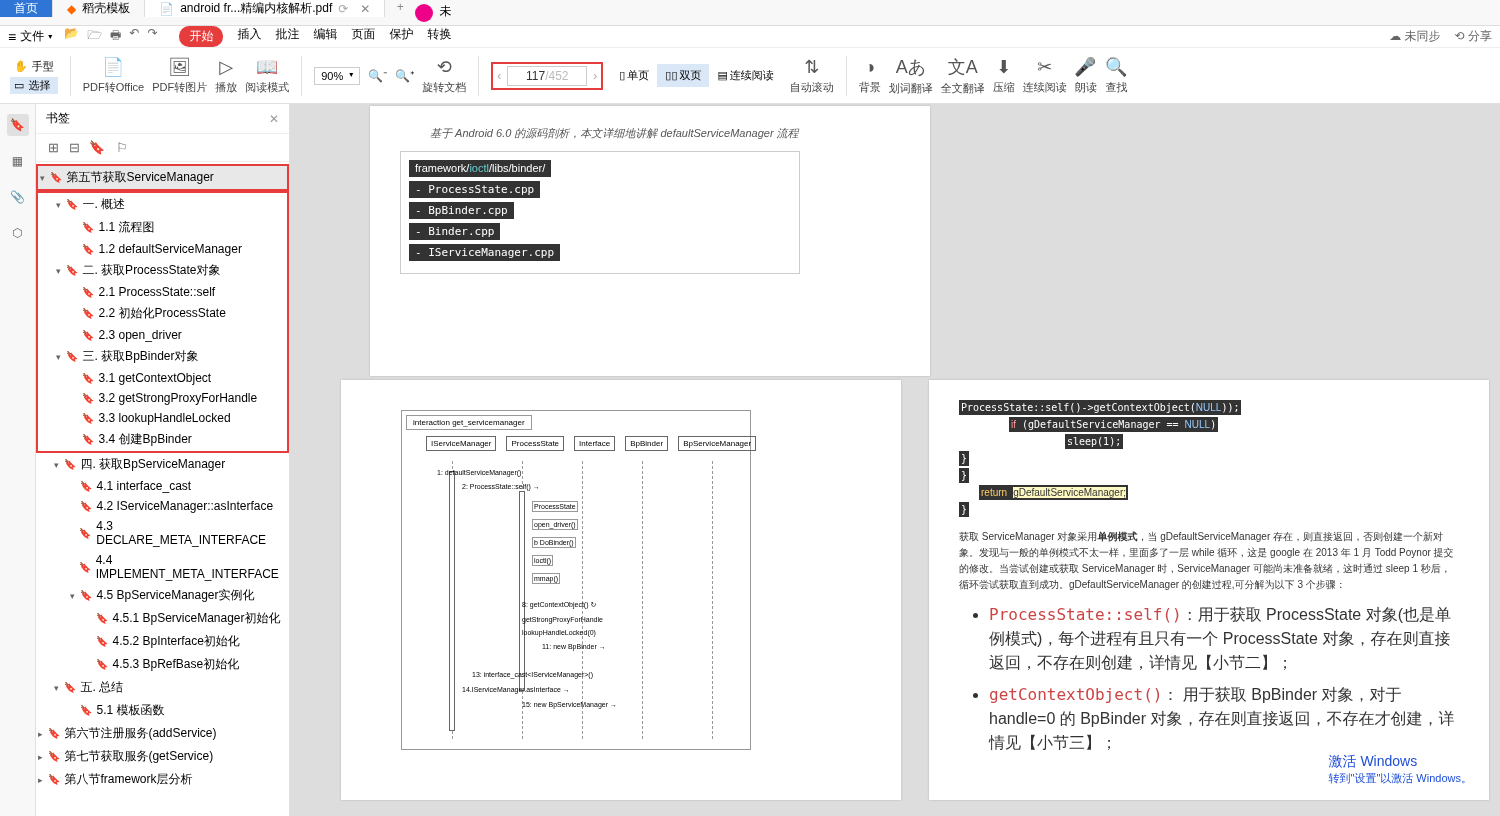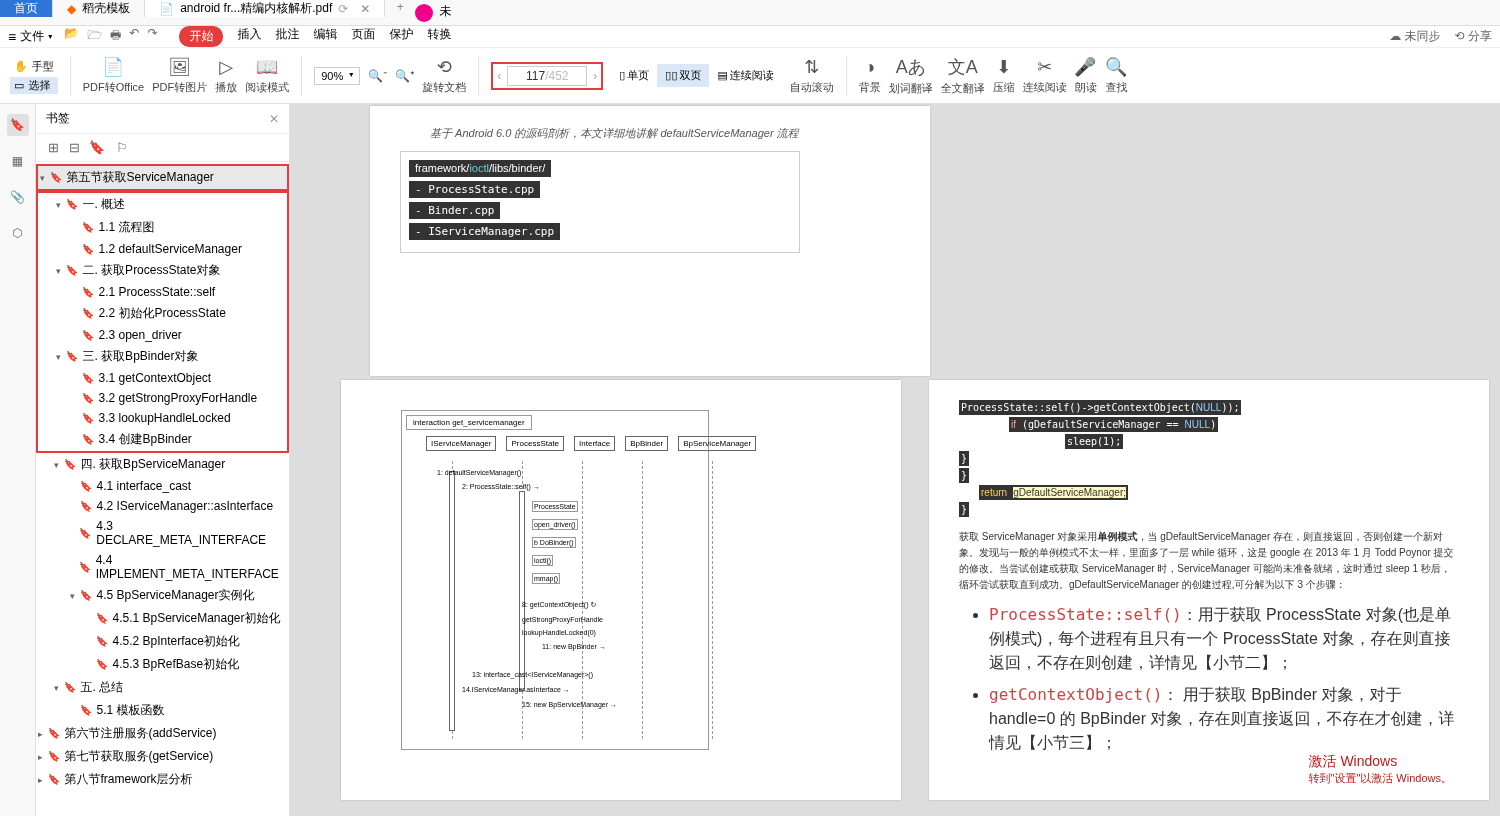--- a/index.html
+++ b/index.html
@@ -69,40 +69,40 @@
 .page1 { width: 560px; margin-left: 80px; height: 270px; }
 .page-row { display: flex; gap: 6px; margin-left: 40px; }
 .page2, .page3 { width: 560px; height: 420px; }
 
 .section-title { border: 2px solid #e63c3c; padding: 6px 10px; display: inline-block; font-size: 18px; font-weight: bold; margin-bottom: 12px; }
 .subtitle { font-size: 11px; color: #555; font-style: italic; margin-bottom: 10px; margin-left: 30px; }
 .code-block-outer { border: 1px solid #ccc; padding: 8px; width: 400px; }
 .code-line { background: #333; color: #fff; font-family: monospace; font-size: 11px; padding: 2px 6px; margin-bottom: 4px; display: inline-block; }
 .code-line .kw { color: #6cc; }
 
-.diagram { border: 1px solid #999; width: 308px; height: 340px; margin-left: 30px; margin-top: 10px; padding: 4px; position: relative; font-size: 8px; }
+.diagram { border: 1px solid #999; width: 350px; height: 340px; margin-left: 30px; margin-top: 10px; padding: 4px; position: relative; font-size: 8px; }
 .d-title { border: 1px solid #999; padding: 2px 6px; display: inline-block; font-size: 8px; }
 .d-boxes { display: flex; gap: 10px; margin-top: 6px; margin-left: 20px; }
 .d-box { border: 1px solid #666; padding: 2px 4px; font-size: 8px; }
 .d-lifeline { border-left: 1px dashed #999; position: absolute; top: 50px; bottom: 10px; }
 .d-bar { position: absolute; width: 6px; background: #fff; border: 1px solid #666; }
 .d-msg { position: absolute; font-size: 7px; }
 
 .page3-content { font-size: 11px; color: #333; }
 .code-block2 { background: #333; color: #fff; font-family: monospace; font-size: 10px; padding: 2px; margin-bottom: 2px; }
 .code-block2 .kw1 { color: #f99; }
 .code-block2 .kw2 { color: #9cf; }
 .code-block2 .kw3 { color: #fc6; }
 .highlight { background: #fef9c3; }
 .para { margin: 10px 0; line-height: 1.6; font-size: 10px; }
 .bold { font-weight: bold; }
 .bullet-list { margin-left: 30px; font-size: 16px; }
 .bullet-list li { margin-bottom: 8px; line-height: 1.5; }
 .bullet-list .fn { color: #c44; font-family: monospace; }
-.watermark { position: absolute; right: 48px; bottom: 30px; color: #b91c1c; font-size: 14px; }
+.watermark { position: absolute; right: 28px; bottom: 30px; color: #1d4ed8; font-size: 14px; }
 </style>
 </head>
 <body>
 
 <div class="tab-bar">
   <div class="tab home">
       <span>首页</span>
     </div>
   <div class="tab">
       <span style="color:#f60">◆</span>
@@ -386,20 +386,21 @@
       </div>
   </div>
 
   <div class="content">
     <div class="page page1">
       <div class="subtitle">基于 Android 6.0 的源码剖析，本文详细地讲解 defaultServiceManager 流程</div>
       <div class="code-block-outer">
         <div class="code-line"><span>framework/</span><span class="kw">ioctl</span><span>/libs/binder/</span></div><br>
         <div id="code-files">
             <div><span class="code-line">- ProcessState.cpp</span></div>
+            <div><span class="code-line">- BpBinder.cpp</span></div>
             <div><span class="code-line">- Binder.cpp</span></div>
             <div><span class="code-line">- IServiceManager.cpp</span></div>
           </div>
       </div>
     </div>
     <div class="page-row">
       <div class="page page2">
         <div class="diagram">
           <div class="d-title">interaction get_servicemanager</div>
           <div class="d-boxes" id="d-boxes">

